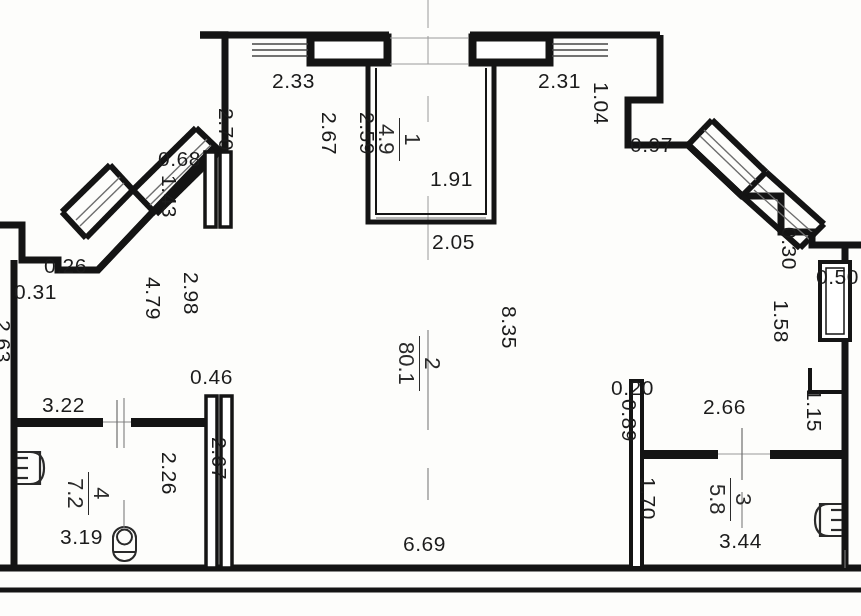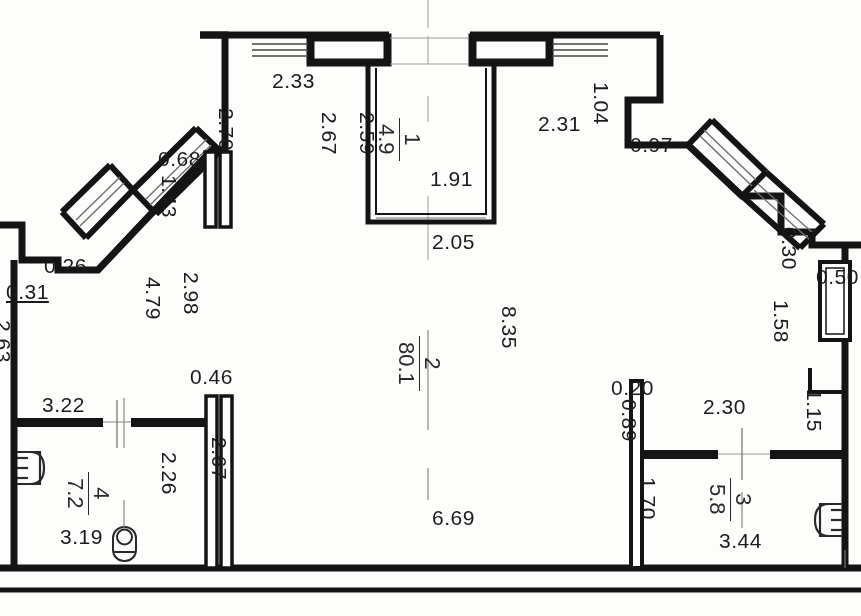--- a/index.html
+++ b/index.html
@@ -239,50 +239,50 @@
       <path d="M 124 398 L 124 448"></path>
       <path d="M 124 500 L 124 528"></path>
       <path d="M 742 492 L 742 528"></path>
       <path d="M 845 550 L 845 568"></path>
     </g>
 
   </svg>
 
   <div id="labels-layer">
       <div class="dim-label" style="left: 272px; top: 70px;">2.33</div>
-      <div class="dim-label" style="left: 538px; top: 70px; margin-top: 43px;">2.31</div>
+      <div class="dim-label" style="left: 538px; top: 70px;">2.31</div>
       <div class="dim-label vert" style="left: 612px; top: 82px;">1.04</div>
       <div class="dim-label" style="left: 630px; top: 134px;">0.97</div>
       <div class="dim-label vert" style="left: 340px; top: 112px;">2.67</div>
       <div class="dim-label vert" style="left: 378px; top: 112px;">2.59</div>
       <div class="dim-label" style="left: 430px; top: 168px;">1.91</div>
       <div class="dim-label" style="left: 432px; top: 231px;">2.05</div>
       <div class="dim-label" style="left: 158px; top: 148px;">0.68</div>
       <div class="dim-label vert" style="left: 180px; top: 175px;">1.43</div>
       <div class="dim-label vert" style="left: 237px; top: 108px;">2.70</div>
       <div class="dim-label" style="left: 44px; top: 255px;">0.26</div>
-      <div class="dim-label" style="left: 6px; top: 281px; text-decoration: underline;">0.31</div>
+      <div class="dim-label" style="left: 14px; top: 281px;">0.31</div>
       <div class="dim-label vert" style="left: 14px; top: 320px;">2.63</div>
       <div class="dim-label vert" style="left: 164px; top: 277px;">4.79</div>
       <div class="dim-label vert" style="left: 202px; top: 272px;">2.98</div>
       <div class="dim-label" style="left: 190px; top: 366px;">0.46</div>
       <div class="dim-label" style="left: 42px; top: 394px;">3.22</div>
       <div class="dim-label" style="left: 60px; top: 526px;">3.19</div>
       <div class="dim-label vert" style="left: 180px; top: 452px;">2.26</div>
       <div class="dim-label vert" style="left: 230px; top: 437px;">2.67</div>
       <div class="dim-label vert" style="left: 520px; top: 306px;">8.35</div>
-      <div class="dim-label" style="left: 403px; top: 507px; margin-left: 29px;">6.69</div>
+      <div class="dim-label" style="left: 403px; top: 533px;">6.69</div>
       <div class="dim-label vert" style="left: 800px; top: 227px;">0.30</div>
       <div class="dim-label" style="left: 775px; top: 266px; margin-left: 41px;">0.50</div>
       <div class="dim-label vert" style="left: 792px; top: 300px;">1.58</div>
       <div class="dim-label vert" style="left: 825px; top: 389px;">1.15</div>
       <div class="dim-label" style="left: 611px; top: 377px;">0.20</div>
       <div class="dim-label vert" style="left: 640px; top: 399px;">0.89</div>
       <div class="dim-label vert" style="left: 659px; top: 477px;">1.70</div>
-      <div class="dim-label" style="left: 703px; top: 396px;">2.30</div>
+      <div class="dim-label" style="left: 703px; top: 396px;">2.66</div>
       <div class="dim-label" style="left: 719px; top: 530px;">3.44</div>
     </div>
 
   <div id="tags-layer">
       <div class="room-tag" style="left: 424px; top: 118px;">
         <div class="tag-inner">
           <span class="num">1</span>
           <span class="area">4.9</span>
         </div>
       </div>

